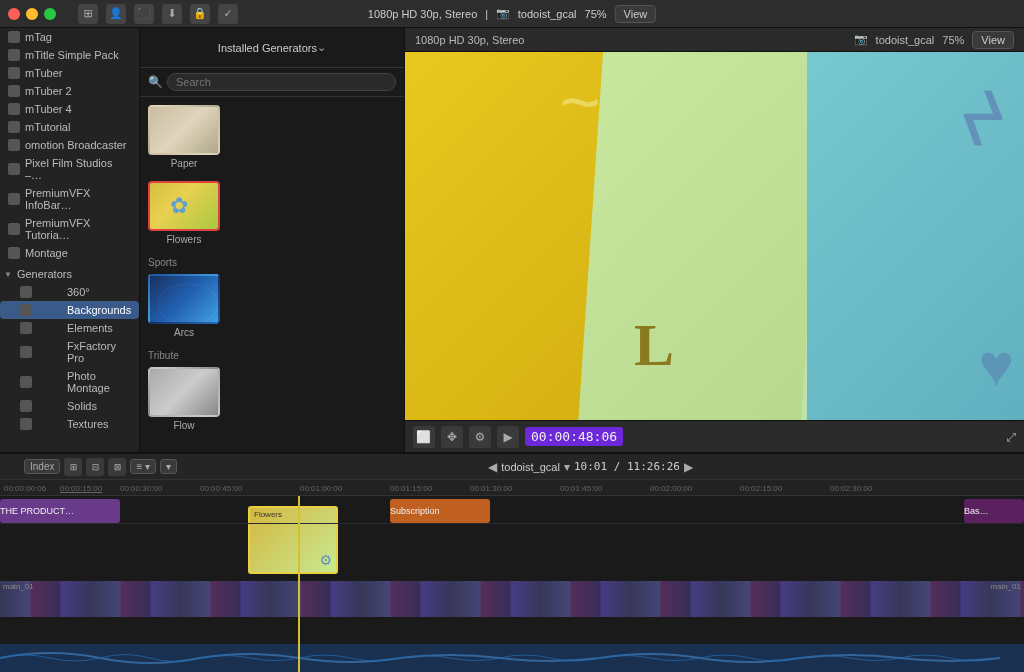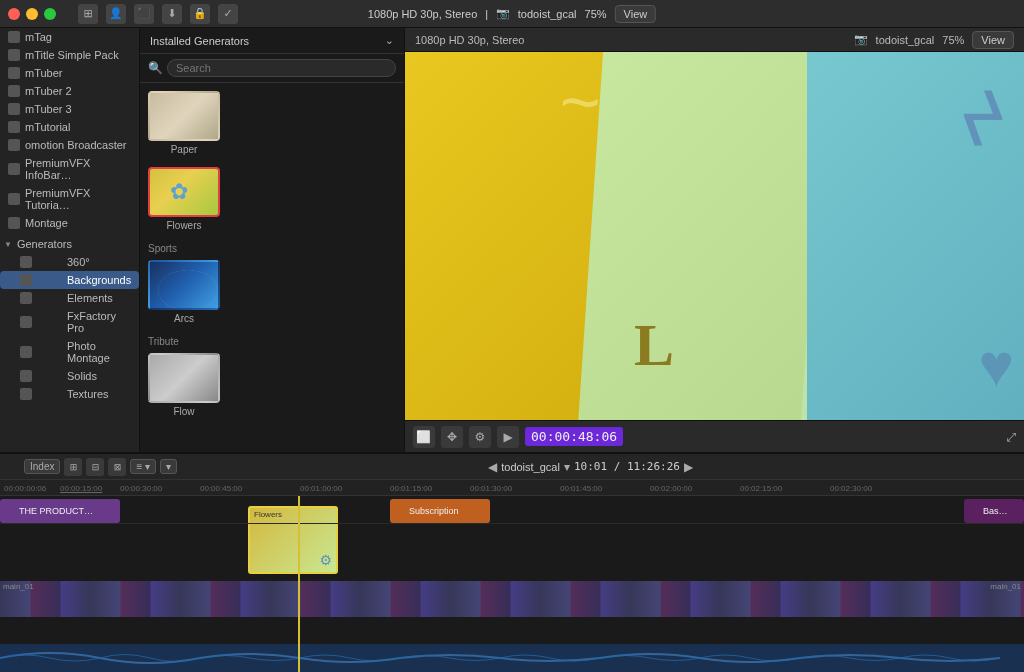--- a/index.html
+++ b/index.html
@@ -85,25 +85,25 @@
     
     #generator-panel {
       width: 265px;
       background: #1a1a1a;
       border-right: 1px solid #111;
       display: flex;
       flex-direction: column;
       flex-shrink: 0;
     }
     .generator-header {
-      padding: 6px 10px;
+      padding: 13px 10px;
       border-bottom: 1px solid #333;
       display: flex;
       align-items: center;
-      justify-content: space-between;
+      justify-content: center;
       font-size: 11px;
       color: #ccc;
     }
     .search-bar {
       padding: 5px 8px;
       border-bottom: 1px solid #333;
       display: flex;
       align-items: center;
       gap: 4px;
     }
@@ -387,21 +387,21 @@
     }
 
     
     .clip {
       position: absolute;
       height: 24px;
       border-radius: 3px;
       top: 3px;
       display: flex;
       align-items: center;
-      padding: 0 19px;
+      padding: 0 0;
       font-size: 9px;
       color: #eee;
       overflow: hidden;
       white-space: nowrap;
       cursor: pointer;
     }
     .clip-product { background: #6a3a8a; left: 0; width: 120px; }
     .clip-subscription { background: #c06020; left: 390px; width: 100px; }
     .clip-bas { background: #5a2060; right: 0; width: 60px; }
     .clip-flowers-selected {
@@ -497,29 +497,33 @@
     <div class="sidebar-item">
       <div class="sidebar-icon"></div>
       <span>mTuber</span>
     </div>
     <div class="sidebar-item">
       <div class="sidebar-icon"></div>
       <span>mTuber 2</span>
     </div>
     <div class="sidebar-item">
       <div class="sidebar-icon"></div>
-      <span>mTuber 3</span>
+      <span>mTuber 4</span>
     </div>
     <div class="sidebar-item">
       <div class="sidebar-icon"></div>
       <span>mTutorial</span>
     </div>
     <div class="sidebar-item">
       <div class="sidebar-icon"></div>
       <span>omotion Broadcaster</span>
+    </div>
+    <div class="sidebar-item">
+      <div class="sidebar-icon"></div>
+      <span>Pixel Film Studios –…</span>
     </div>
     <div class="sidebar-item">
       <div class="sidebar-icon"></div>
       <span>PremiumVFX InfoBar…</span>
     </div>
     <div class="sidebar-item">
       <div class="sidebar-icon"></div>
       <span>PremiumVFX Tutoria…</span>
     </div>
     <div class="sidebar-item">

